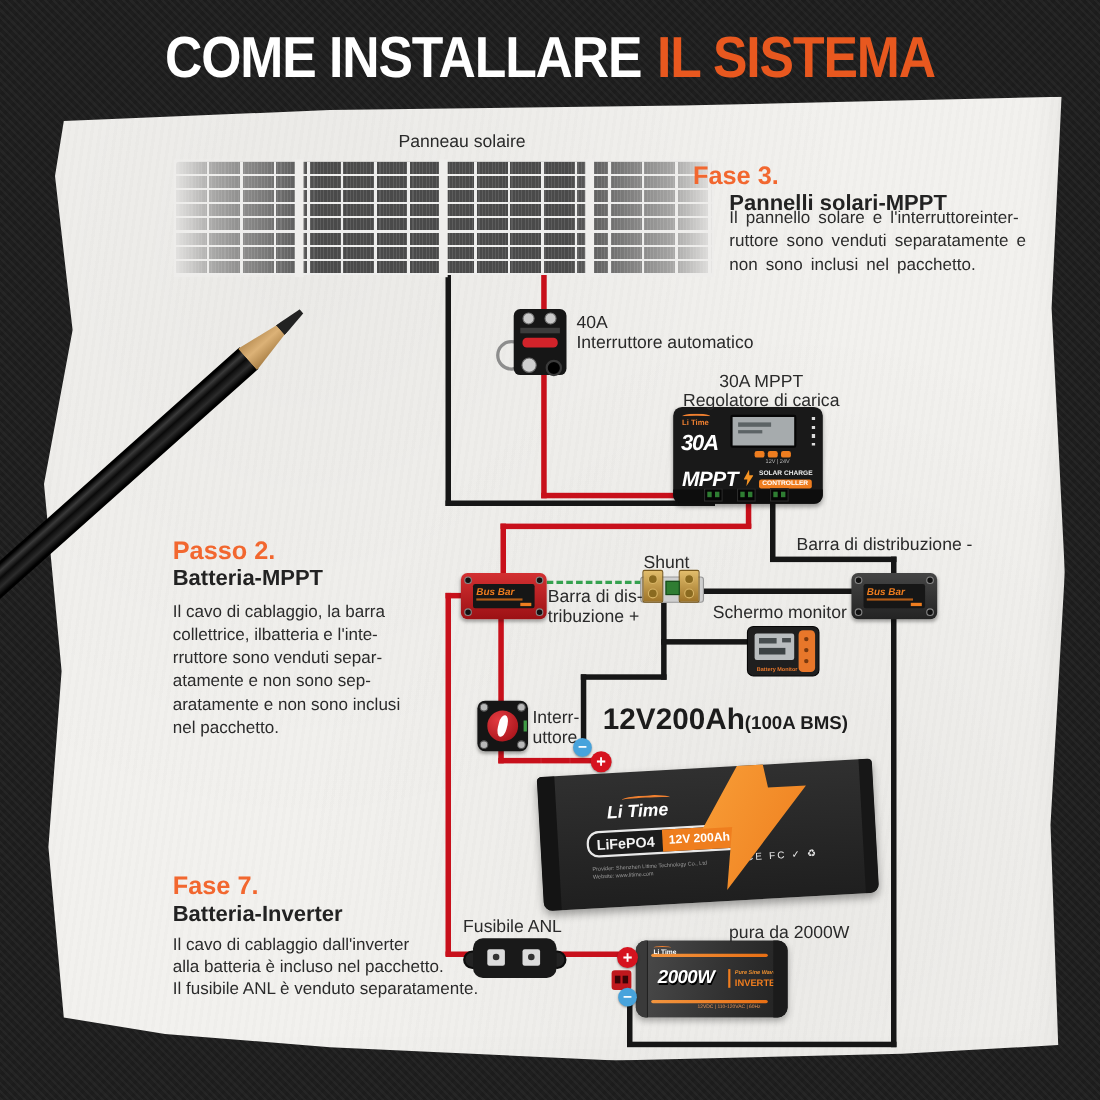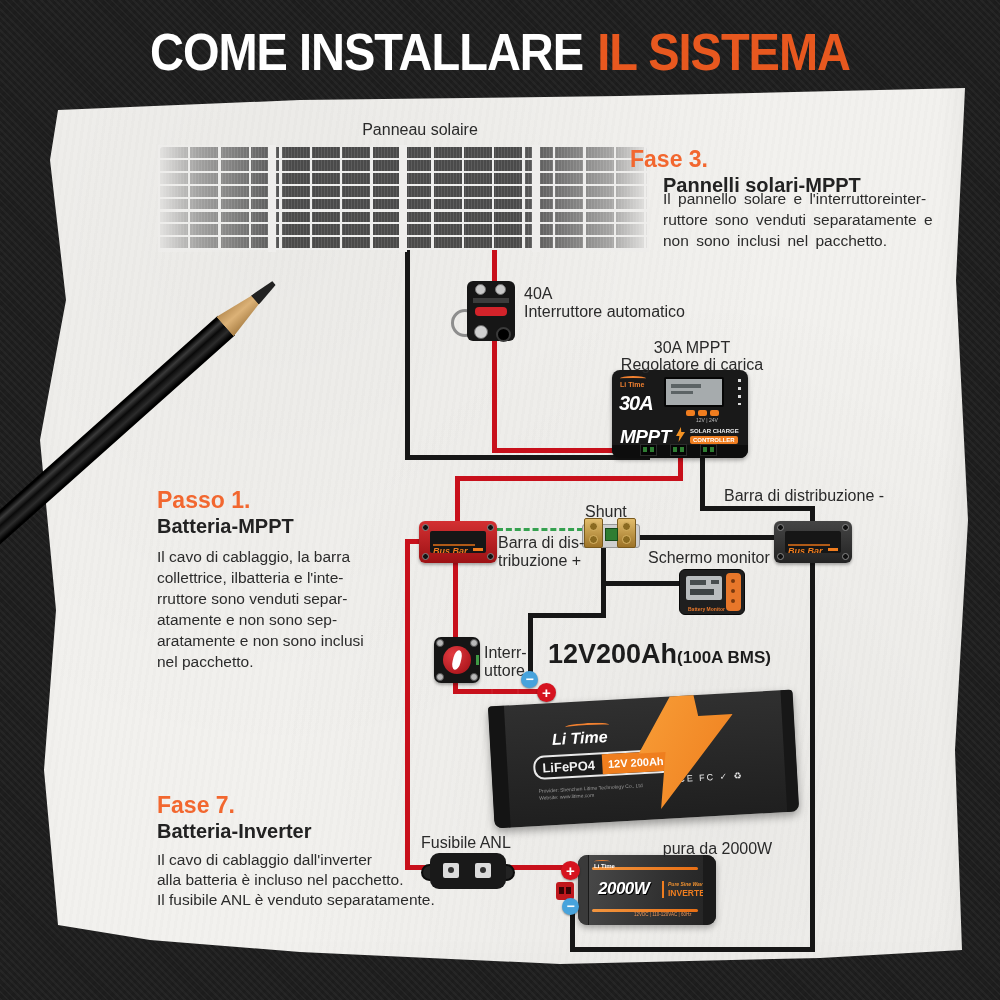--- a/index.html
+++ b/index.html
@@ -97,21 +97,21 @@
   .mppt .term i{position:absolute;left:2px;top:2px;width:4px;height:5px;background:#2e7d32;}
   .mppt .term em{position:absolute;right:2px;top:2px;width:4px;height:5px;background:#2e7d32;}
   
   .busbar{width:78px;height:42px;border-radius:6px;box-shadow:0 2px 3px rgba(0,0,0,.3);}
   .busbar.red{left:419px;top:521px;background:linear-gradient(#d33032,#9c1114);}
   .busbar.black{left:774px;top:521px;background:linear-gradient(#454545,#232323);}
   .busbar .screw{position:absolute;width:5px;height:5px;border-radius:50%;background:#111;
     border:1px solid #888;}
   .busbar .plate{position:absolute;left:11px;top:10px;right:11px;bottom:10px;background:#161616;
     border-radius:2px;overflow:hidden;}
-  .busbar .plate b{position:absolute;left:3px;top:15px;color:#ef7d1f;font-size:9px;
+  .busbar .plate b{position:absolute;left:3px;top:2px;color:#ef7d1f;font-size:9px;
     font-style:italic;white-space:nowrap;text-align:right;}
   .busbar .plate i{position:absolute;left:3px;top:13px;width:42px;height:2px;background:#b05a17;}
   .busbar .plate em{position:absolute;right:3px;bottom:2px;width:10px;height:3px;background:#ef7d1f;}
   
   .shunt{left:582px;top:517px;width:56px;height:32px;}
   .shunt .base{position:absolute;left:0;top:7px;width:56px;height:22px;background:#cfcfcf;
     border:1px solid #979797;border-radius:3px;}
   .shunt .block{position:absolute;top:1px;width:17px;height:28px;border-radius:2px;
     background:linear-gradient(#e2bd6c,#9d7327);border:1px solid #7a5a1d;}
   .shunt .block i{position:absolute;left:4px;width:7px;height:7px;border-radius:50%;
@@ -434,21 +434,21 @@
   </div>
   <span class="badge plus" style="left:561px;top:861px">+</span>
   <span class="badge minus" style="left:562px;top:898px">−</span>
 
   <div class="heading" style="left:630px;top:146px">Fase 3.</div>
   <div class="subheading" style="left:663px;top:174px">Pannelli solari-MPPT</div>
   <div class="body-text" style="left:663px;top:188px;width:272px;word-spacing:3px">Il pannello solare e l'interruttoreinter-
 ruttore sono venduti separatamente e
 non sono inclusi nel pacchetto.</div>
 
-  <div class="heading" style="left:157px;top:487px">Passo 1.</div>
+  <div class="heading" style="left:157px;top:487px">Passo 2.</div>
   <div class="subheading" style="left:157px;top:515px">Batteria-MPPT</div>
   <div class="body-text" style="left:157px;top:546px;width:240px">Il cavo di cablaggio, la barra
 collettrice, ilbatteria e l'inte-
 rruttore sono venduti separ-
 atamente e non sono sep-
 aratamente e non sono inclusi
  nel pacchetto.</div>
 
   <div class="heading" style="left:157px;top:792px">Fase 7.</div>
   <div class="subheading" style="left:157px;top:820px">Batteria-Inverter</div>

